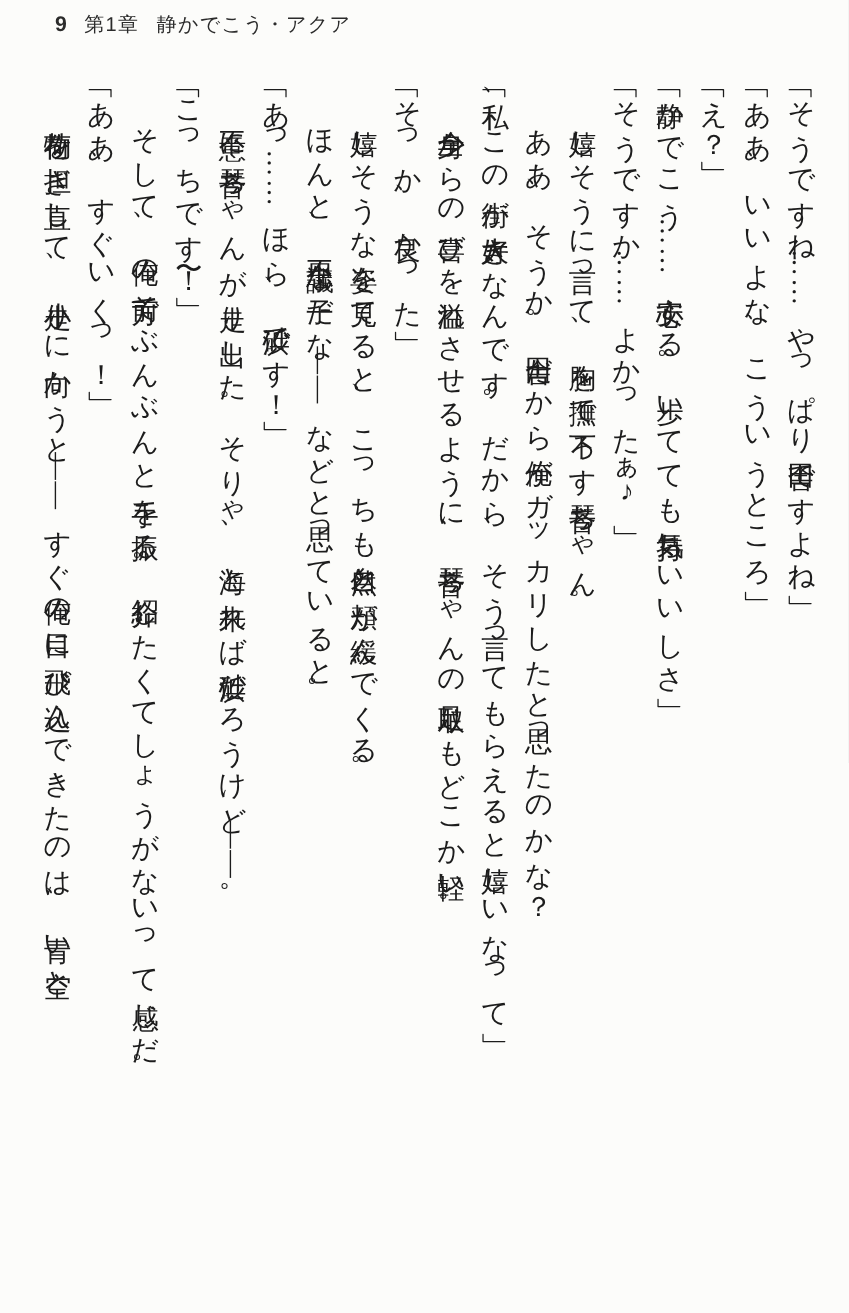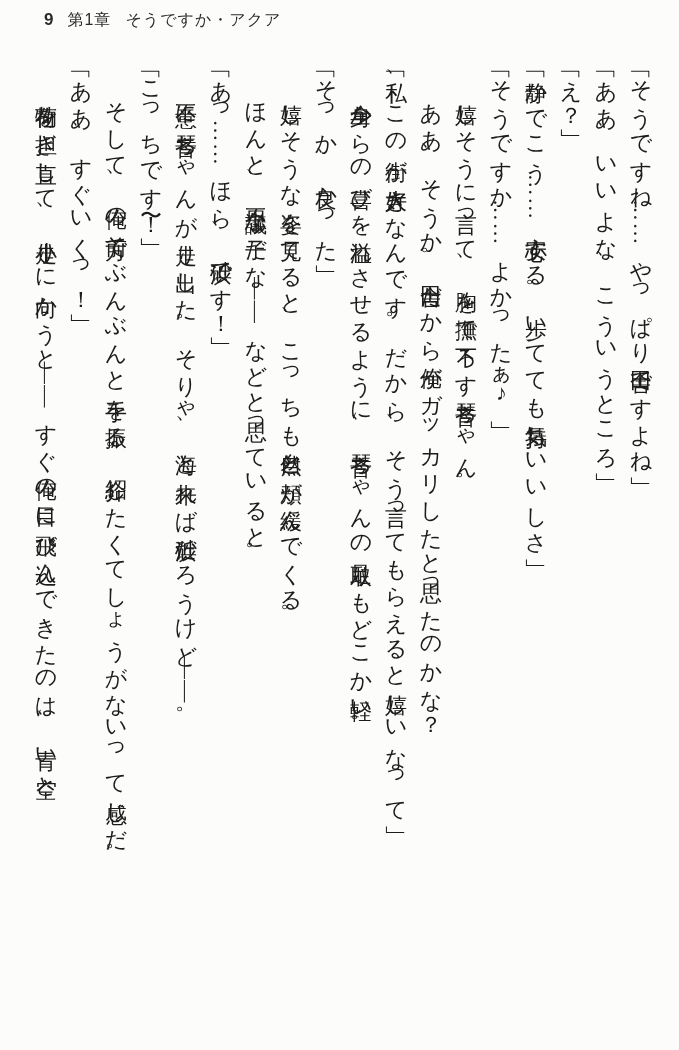--- a/index.html
+++ b/index.html
@@ -56,21 +56,21 @@
   }
 </style>
 </head>
 <body>
 
 <div class="page">
 
   <div class="running-head">
     <span class="page-num">9</span>
     <span class="chapter-label">第1章</span>
-    <span class="chapter-title">そうですか・アクア</span>
+    <span class="chapter-title">静かでこう・アクア</span>
   </div>
 
   <div class="text-block">
     <p class="col">「そうですね……やっぱり田舎ですよね」</p>
     <p class="col">「ああ、いいよな、こういうところ」</p>
     <p class="col">「え？」</p>
     <p class="col">「静かでこう……安心する。歩いてても気持ちいいしさ」</p>
     <p class="col">「そうですか……よかったぁ♪」</p>
     <p class="col">　嬉しそうに言って、胸を撫で下ろす琴音ちゃん。</p>
     <p class="col">　ああ、そうか。田舎だから俺がガッカリしたと思ったのかな？</p>

